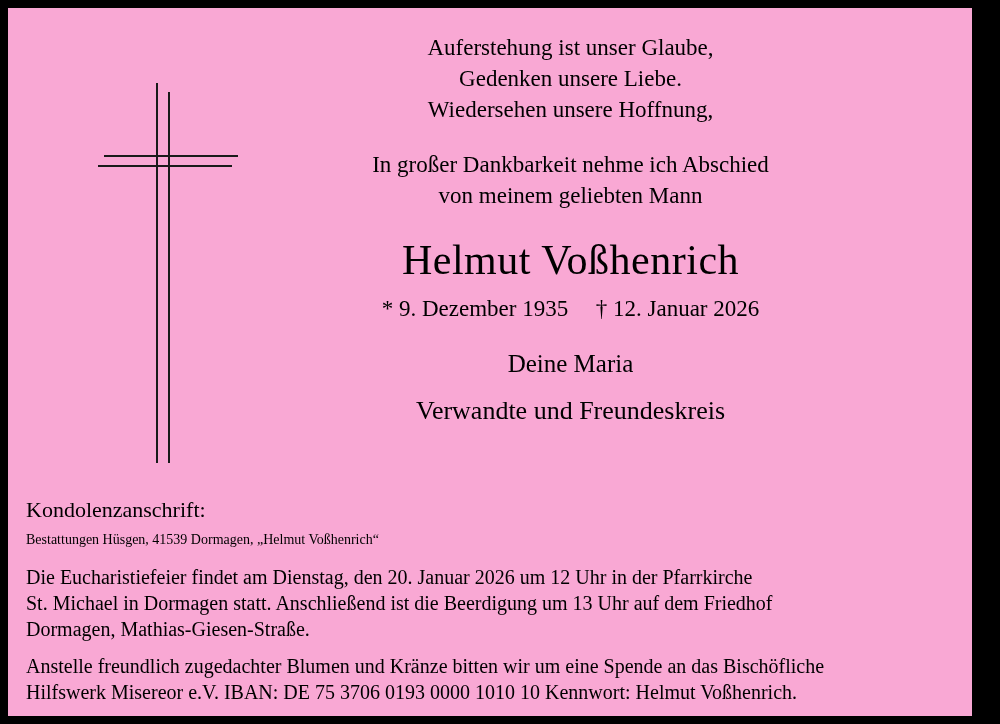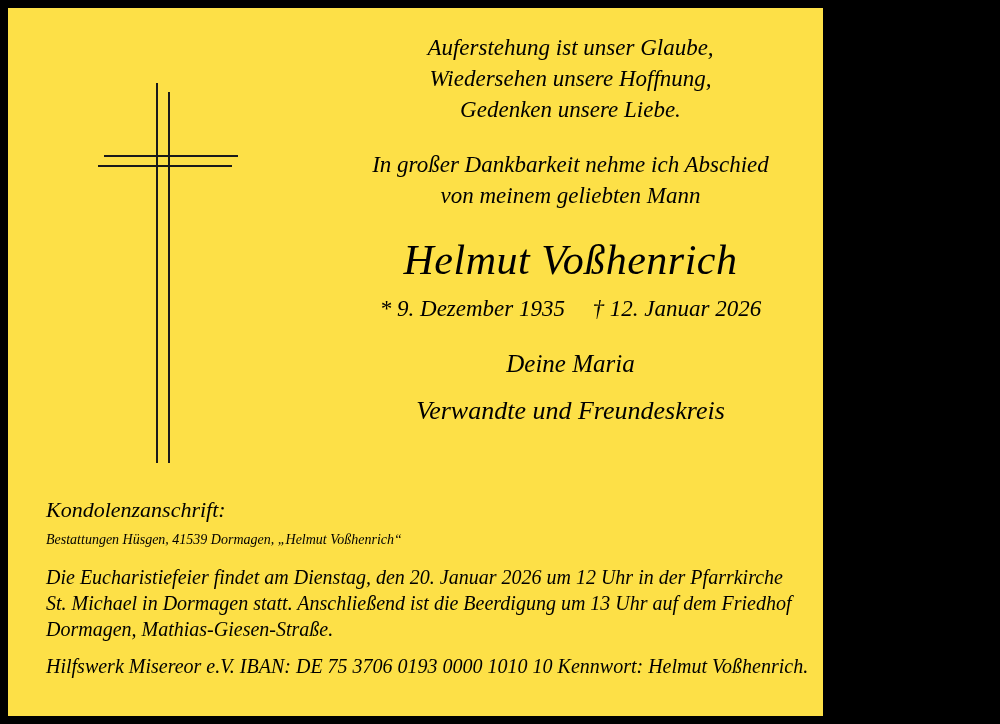--- a/index.html
+++ b/index.html
@@ -11,25 +11,24 @@
     width: 1000px;
     height: 724px;
     font-family: "Liberation Serif", serif;
     color: #000000;
     overflow: hidden;
   }
   .notice {
     position: absolute;
     left: 8px;
     top: 8px;
-    width: 815px;
+    width: 964px;
     height: 708px;
-    background: #fde047;
+    background: #f9a8d4;
     box-sizing: border-box;
-    font-style: italic;
   }
   .cross {
     position: absolute;
     left: 90px;
     top: 75px;
     width: 140px;
     height: 380px;
   }
   .cross .v1 {
     position: absolute;
@@ -106,21 +105,21 @@
     line-height: 30px;
   }
   .relatives {
     margin-top: 18px;
     font-size: 26px;
     line-height: 28px;
   }
 
   .footer {
     position: absolute;
-    left: 38px;
+    left: 18px;
     top: 487px;
     width: 930px;
     text-align: left;
   }
   .cond-label {
     font-size: 22px;
     line-height: 30px;
   }
   .cond-addr {
     font-size: 14px;
@@ -148,22 +147,22 @@
     <div class="v1"></div>
     <div class="v2"></div>
     <div class="h1"></div>
     <div class="h2"></div>
   </div>
 
   <div class="center-col">
 
     <div class="verse">
       <span class="line">Auferstehung ist unser Glaube,</span>
+      <span class="line">Gedenken unsere Liebe.</span>
       <span class="line">Wiedersehen unsere Hoffnung,</span>
-      <span class="line">Gedenken unsere Liebe.</span>
     </div>
 
     <div class="intro">
       <span class="line">In großer Dankbarkeit nehme ich Abschied</span>
       <span class="line">von meinem geliebten Mann</span>
     </div>
 
     <div class="name">Helmut Voßhenrich</div>
 
     <div class="dates">
@@ -182,17 +181,18 @@
     <div class="cond-label">Kondolenzanschrift:</div>
     <div class="cond-addr">Bestattungen Hüsgen, 41539 Dormagen, „Helmut Voßhenrich“</div>
 
     <div class="service">
       <span class="line">Die Eucharistiefeier findet am Dienstag, den 20. Januar 2026 um 12 Uhr in der Pfarrkirche</span>
       <span class="line">St. Michael in Dormagen statt. Anschließend ist die Beerdigung um 13 Uhr auf dem Friedhof</span>
       <span class="line">Dormagen, Mathias-Giesen-Straße.</span>
     </div>
 
     <div class="donation">
+      <span class="line">Anstelle freundlich zugedachter Blumen und Kränze bitten wir um eine Spende an das Bischöfliche</span>
       <span class="line">Hilfswerk Misereor e.V. IBAN: DE 75 3706 0193 0000 1010 10 Kennwort: Helmut Voßhenrich.</span>
     </div>
   </div>
 
 </div>
 
 </body></html>

